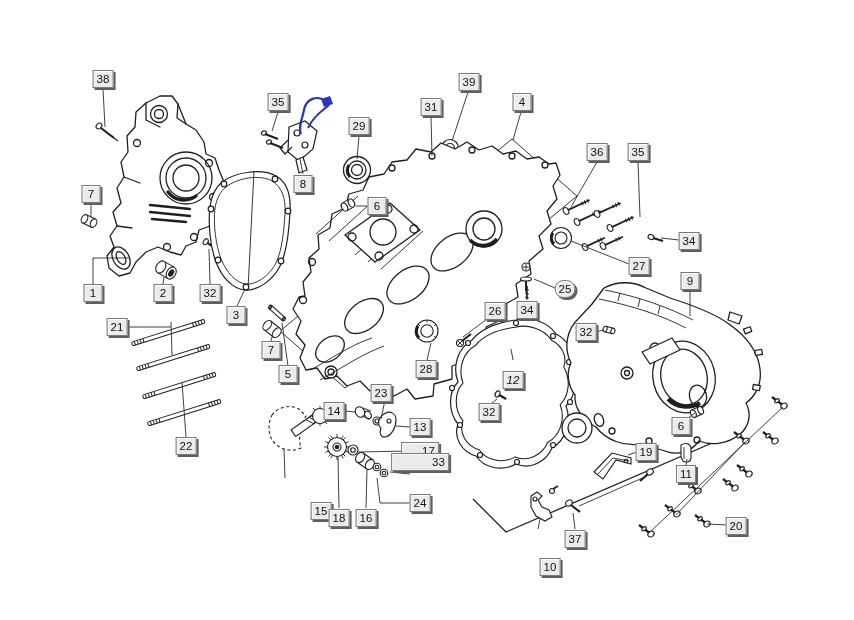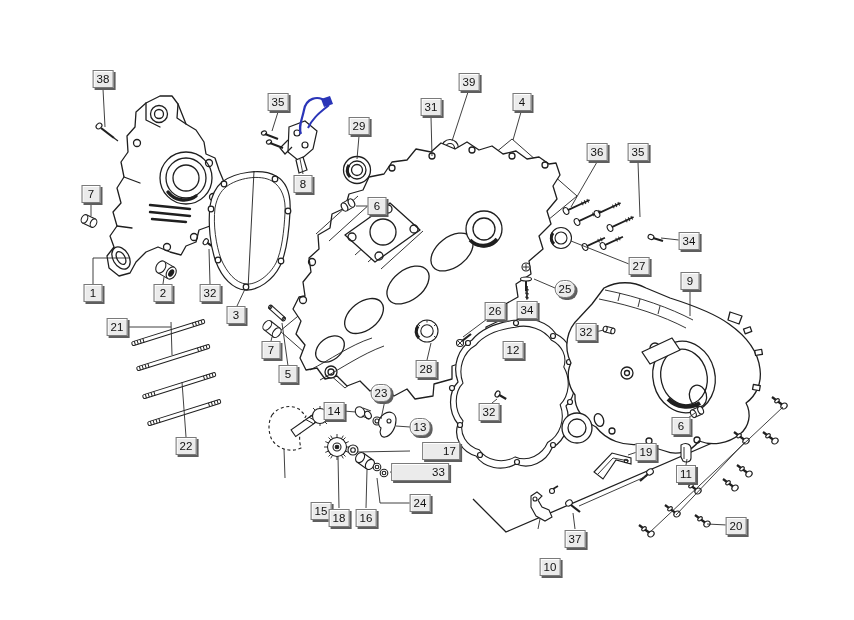--- a/index.html
+++ b/index.html
@@ -463,34 +463,34 @@
       <div class="callout" style="left: 377px; top: 206px;"><span>6</span></div>
       <div class="callout" style="left: 597px; top: 152px;"><span>36</span></div>
       <div class="callout" style="left: 638px; top: 152px;"><span>35</span></div>
       <div class="callout" style="left: 689px; top: 241px;"><span>34</span></div>
       <div class="callout" style="left: 639px; top: 266px;"><span>27</span></div>
       <div class="callout" style="left: 565px; top: 289px; border-radius: 9px;"><span>25</span></div>
       <div class="callout" style="left: 690px; top: 281px;"><span>9</span></div>
       <div class="callout" style="left: 495px; top: 311px;"><span>26</span></div>
       <div class="callout" style="left: 527px; top: 310px;"><span>34</span></div>
       <div class="callout" style="left: 426px; top: 369px;"><span>28</span></div>
-      <div class="callout" style="left: 513px; top: 350px;"><span>12</span></div>
+      <div class="callout" style="left: 513px; top: 380px; font-style: italic;"><span>12</span></div>
       <div class="callout" style="left: 586px; top: 332px;"><span>32</span></div>
       <div class="callout" style="left: 489px; top: 412px;"><span>32</span></div>
       <div class="callout" style="left: 681px; top: 426px;"><span>6</span></div>
       <div class="callout" style="left: 646px; top: 452px;"><span>19</span></div>
       <div class="callout" style="left: 686px; top: 474px;"><span>11</span></div>
       <div class="callout" style="left: 550px; top: 539px; margin-top: 28px;"><span>10</span></div>
       <div class="callout" style="left: 575px; top: 539px;"><span>37</span></div>
       <div class="callout" style="left: 736px; top: 526px;"><span>20</span></div>
       <div class="callout" style="left: 271px; top: 350px;"><span>7</span></div>
       <div class="callout" style="left: 288px; top: 374px;"><span>5</span></div>
-      <div class="callout" style="left: 381px; top: 393px; border-radius: 8px;"><span>23</span></div>
+      <div class="callout" style="left: 381px; top: 393px;"><span>23</span></div>
       <div class="callout" style="left: 334px; top: 411px;"><span>14</span></div>
-      <div class="callout" style="left: 420px; top: 427px; border-radius: 8px;"><span>13</span></div>
-      <div class="callout" style="left: 441px; top: 451px; padding-left: 20px;"><span>17</span></div>
-      <div class="callout" style="left: 420px; top: 472px; padding-left: 40px;"><span>33</span></div>
+      <div class="callout" style="left: 420px; top: 427px;"><span>13</span></div>
+      <div class="callout" style="left: 420px; top: 451px; padding-left: 20px;"><span>17</span></div>
+      <div class="callout" style="left: 420px; top: 462px; padding-left: 40px;"><span>33</span></div>
       <div class="callout" style="left: 420px; top: 503px;"><span>24</span></div>
       <div class="callout" style="left: 285px; top: 511px; margin-left: 36px;"><span>15</span></div>
       <div class="callout" style="left: 339px; top: 518px;"><span>18</span></div>
       <div class="callout" style="left: 366px; top: 518px;"><span>16</span></div>
     </div>
 </div>
 
 </body></html>

